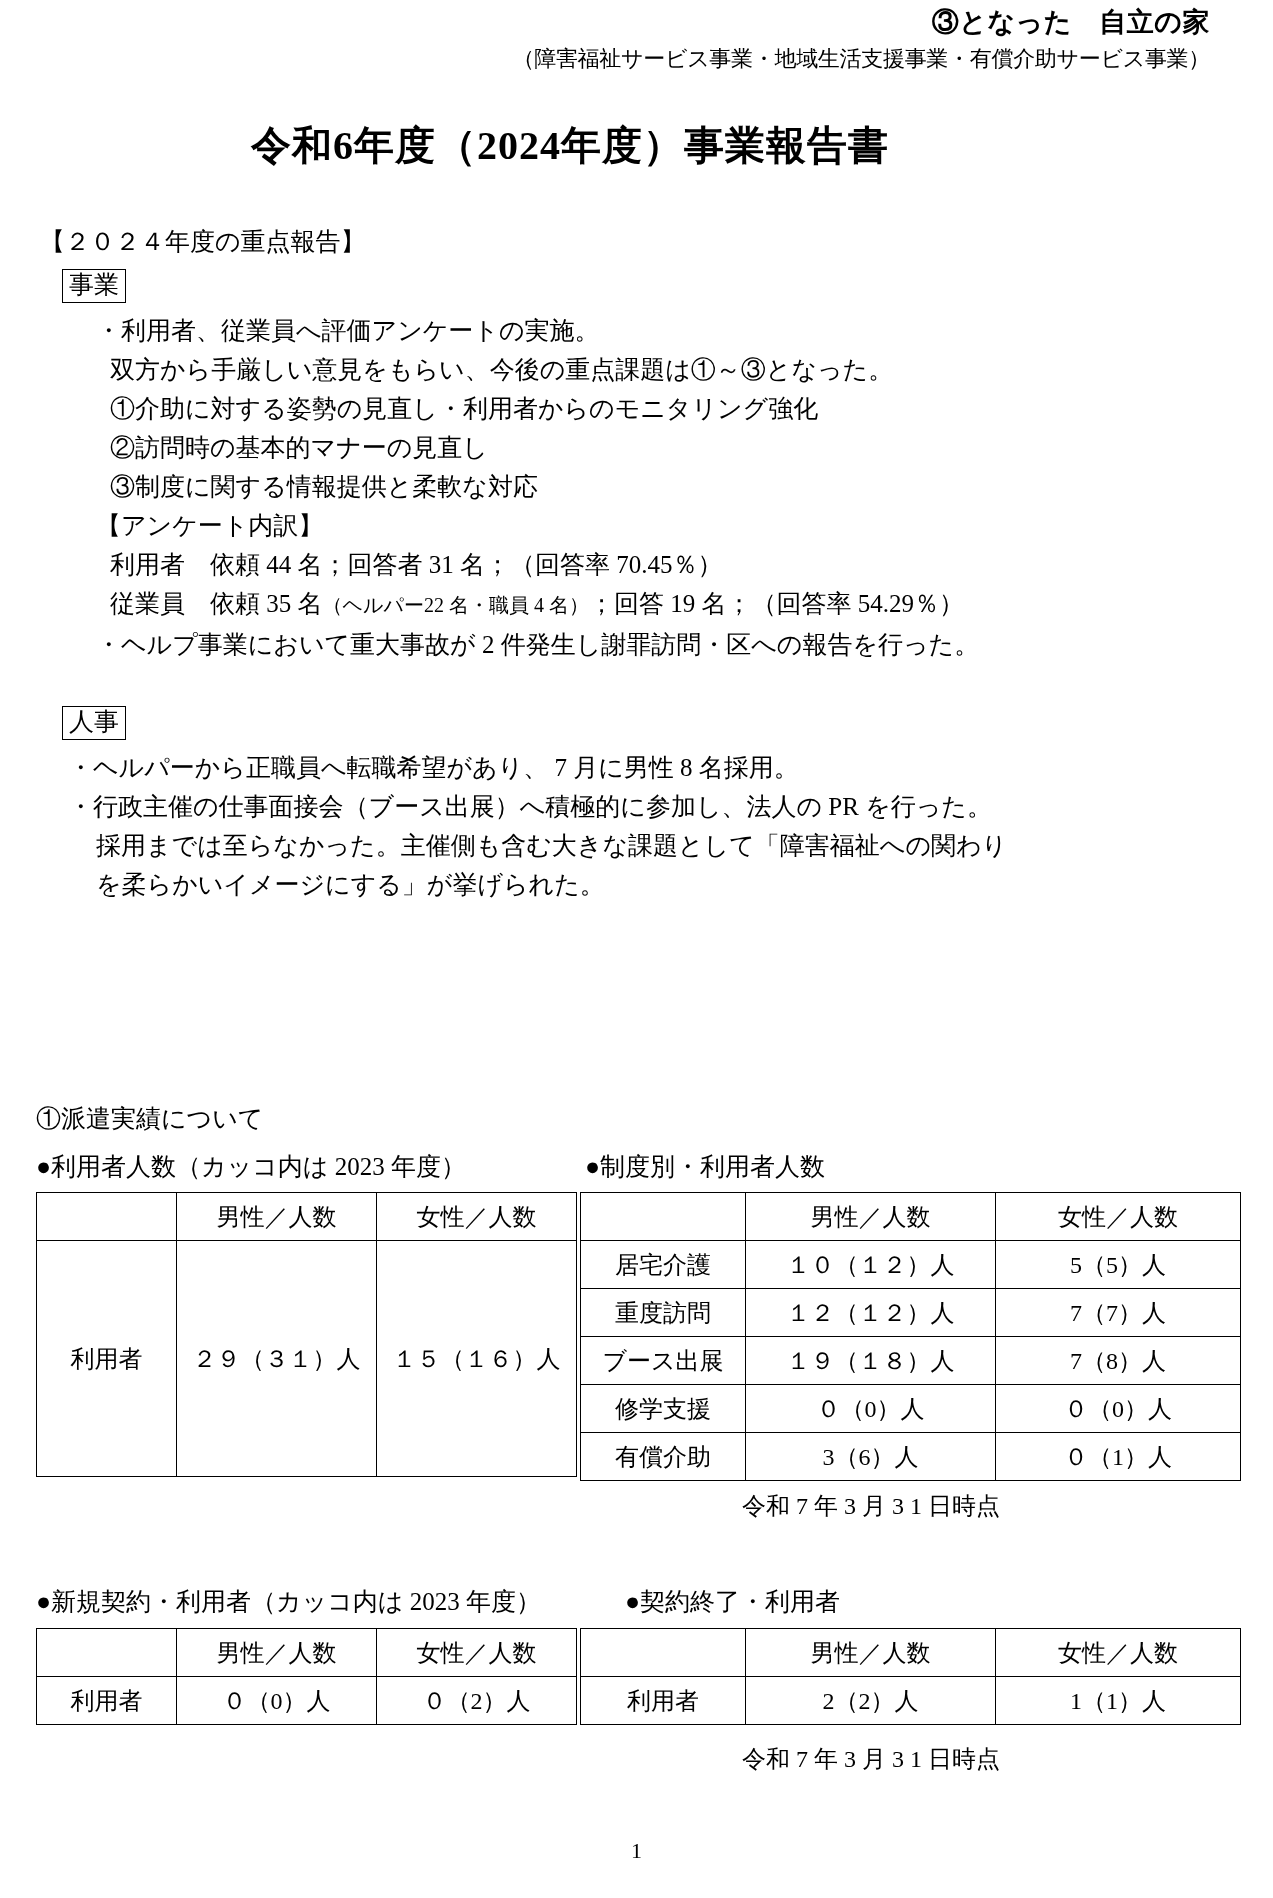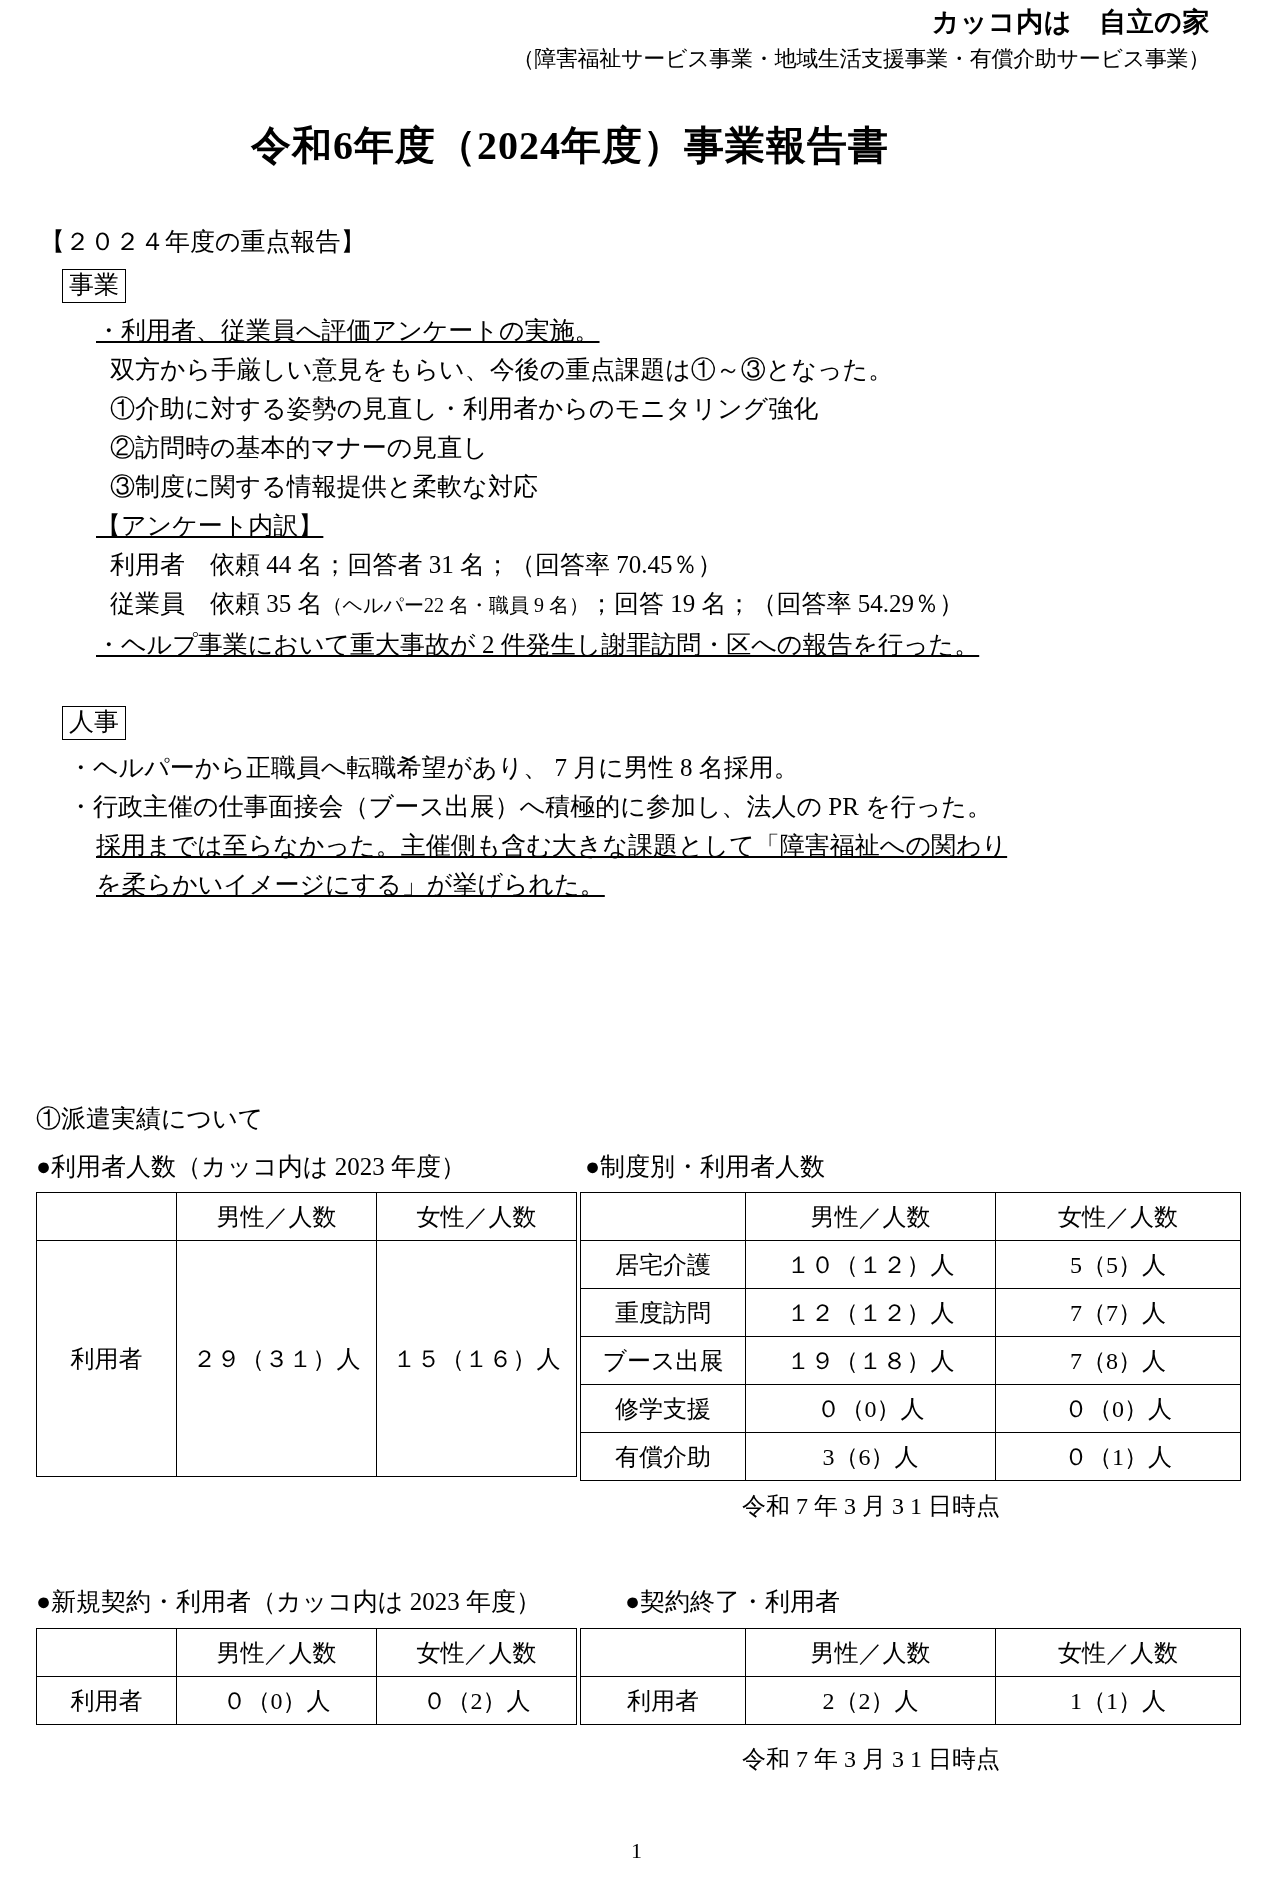--- a/index.html
+++ b/index.html
@@ -54,21 +54,21 @@
     top: 222px;
     left: 40px;
     width: 1200px;
   }
   .line {
     font-size: 25px;
     line-height: 39px;
     white-space: nowrap;
   }
   .indent1 { padding-left: 28px; }
-  .indent2 { padding-left: 56px; text-decoration: underline; }
+  .indent2 { padding-left: 56px; }
   .indent3 { padding-left: 70px; }
 
   .boxed-label {
     display: inline-block;
     border: 1.6px solid #000;
     padding: 1px 6px 3px 6px;
     font-size: 25px;
     line-height: 1.12;
     margin-left: 22px;
   }
@@ -121,21 +121,21 @@
     text-align: center;
     font-size: 22px;
   }
 </style>
 </head>
 <body>
 
 <div class="page">
 
   <div class="org-block">
-    <div class="org-name">カッコ内は　自立の家</div>
+    <div class="org-name">③となった　自立の家</div>
     <div class="org-sub">（障害福祉サービス事業・地域生活支援事業・有償介助サービス事業）</div>
   </div>
 
   <div class="doc-title">令和6年度（2024年度）事業報告書</div>
 
   <div class="body-wrap">
 
     <div class="line">【２０２４年度の重点報告】</div>
 
     <div class="gap-sm"></div>
@@ -145,21 +145,21 @@
     <div class="gap-sm"></div>
 
     <div class="line indent2">・利用者、従業員へ評価アンケートの実施。</div>
     <div class="line indent3">双方から手厳しい意見をもらい、今後の重点課題は①～③となった。</div>
     <div class="line indent3">①介助に対する姿勢の見直し・利用者からのモニタリング強化</div>
     <div class="line indent3">②訪問時の基本的マナーの見直し</div>
     <div class="line indent3">③制度に関する情報提供と柔軟な対応</div>
     <div class="line indent2">【アンケート内訳】</div>
     <div class="line indent3">利用者　依頼 44 名；回答者 31 名；（回答率 70.45％）</div>
     <div class="line indent3">
-      <span>従業員　依頼 35 名</span><span class="small-inline">（ヘルパー22 名・職員 9 名）</span><span>；回答 19 名；（回答率 54.29％）</span>
+      <span>従業員　依頼 35 名</span><span class="small-inline">（ヘルパー22 名・職員 4 名）</span><span>；回答 19 名；（回答率 54.29％）</span>
     </div>
     <div class="line indent2">・ヘルプ事業において重大事故が 2 件発生し謝罪訪問・区への報告を行った。</div>
 
     <div class="gap-lg"></div>
 
     <div>
       <span class="boxed-label">人事</span>
     </div>
     <div class="gap-sm"></div>
 

